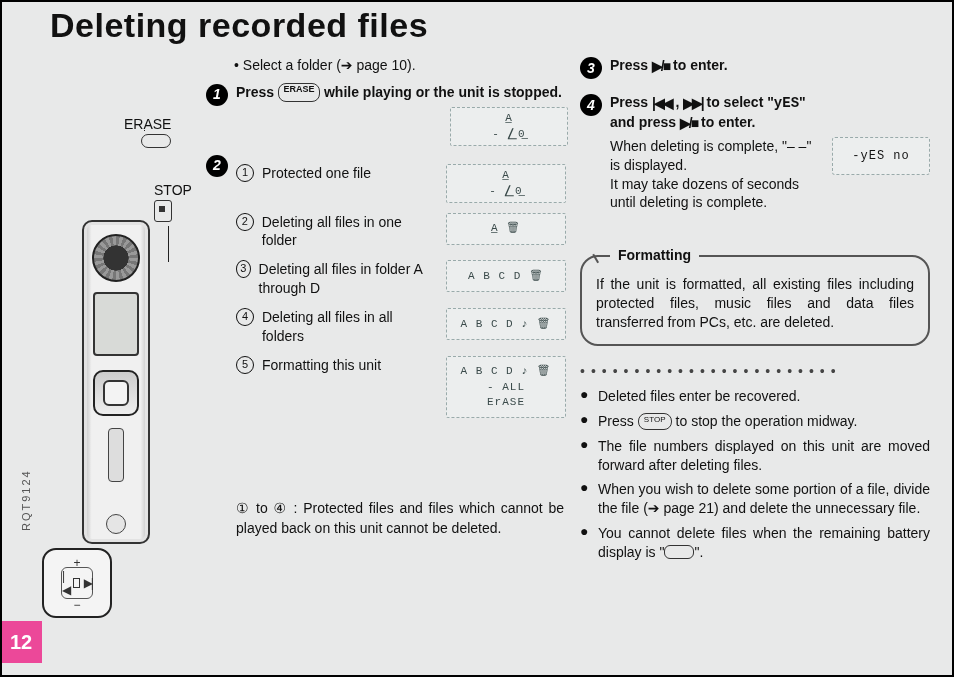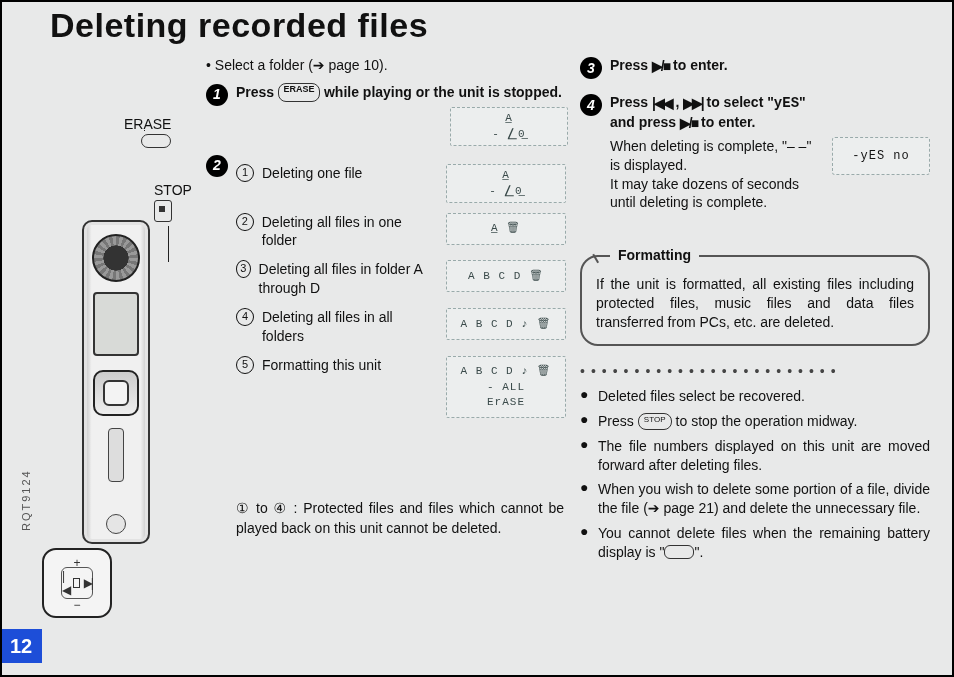--- a/index.html
+++ b/index.html
@@ -20,22 +20,22 @@
     border: 2px solid #000;
     overflow: hidden;
   }
 
   
   .page-tab {
     position: absolute;
     left: -2px;
     bottom: 12px;
     width: 42px;
-    height: 34px;
-    background: #1d4ed8;
+    height: 42px;
+    background: #ec4899;
     color: #fff;
     font-size: 20px;
     font-weight: bold;
     display: flex;
     align-items: center;
     justify-content: center;
   }
 
   .doc-code {
     position: absolute;
@@ -180,21 +180,21 @@
     line-height:1.35;
   }
   .col-right {
     position:absolute;
     left:578px; top:54px;
     width:350px;
     font-size:14px;
     line-height:1.35;
   }
 
-  .bullet-row{ margin-bottom:6px; }
+  .bullet-row{ margin-bottom:6px;margin-left:28px; }
   .step {
     display:flex; align-items:flex-start;
     margin-top:8px;
     gap:8px;
   }
   .step .num {
     flex:0 0 22px; width:22px; height:22px;
     background:#000; color:#fff;
     border-radius:50%;
     font-size:14px; font-weight:bold;
@@ -377,21 +377,21 @@
         </div>
       </div>
     </div>
 
     <div class="step" style="margin-top:48px;">
       <div class="num">2</div>
       <div class="body">
 
         <div class="sub-row">
           <span class="circ">1</span>
-          <div class="t">Deleting one file</div>
+          <div class="t">Protected one file</div>
           <div class="lcd">
             <span>A̲</span>
             <span>- ⎳0̲</span>
           </div>
         </div>
         <div class="sub-row">
           <span class="circ">2</span>
           <div class="t">Deleting all files in one folder</div>
           <div class="lcd">
             <span>A̲  🗑</span>
@@ -468,21 +468,21 @@
       <span class="tick"></span>
       <span class="cap">Formatting</span>
       <span class="justify">If the unit is formatted, all existing files including protected files, music files and data files transferred from PCs, etc. are deleted.</span>
     </div>
 
     <div class="dots">••••••••••••••••••••••••</div>
 
     <div class="note-list">
       <div class="n">
         <span class="dot">●</span>
-        <div>Deleted files select be recovered.</div>
+        <div>Deleted files enter be recovered.</div>
       </div>
       <div class="n">
         <span class="dot">●</span>
         <div>
           Press <span class="oval-label small">STOP</span> to stop the operation midway.
         </div>
       </div>
       <div class="n justify">
         <span class="dot">●</span>
         <div>The file numbers displayed on this unit are moved forward after deleting files.</div>

